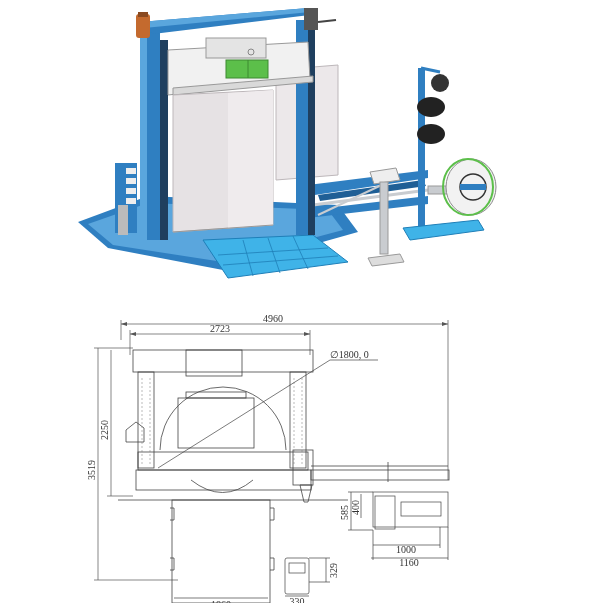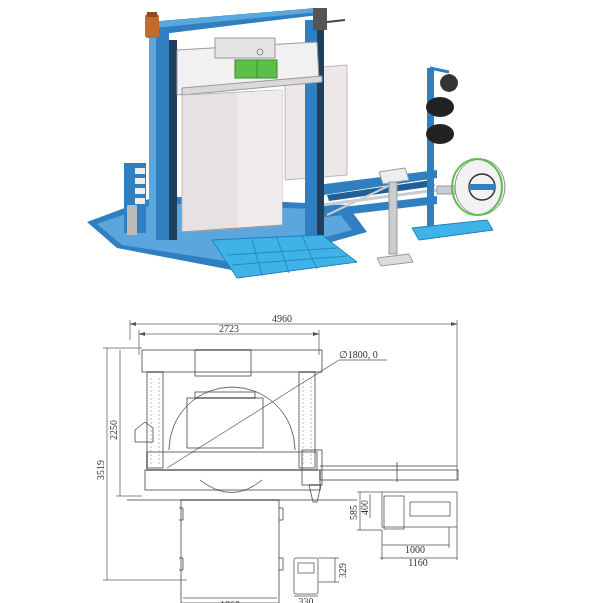--- a/index.html
+++ b/index.html
@@ -1,17 +1,17 @@
 <!DOCTYPE html>
 <html><head>
 <meta charset="utf-8">
 <style>
   html, body { margin: 0; padding: 0; background: #ffffff; }
   body { width: 600px; height: 603px; overflow: hidden; position: relative; font-family: "Liberation Serif", serif; }
-  .panel { position: absolute; left: 17px; width: 540px; }
+  .panel { position: absolute; left: 8px; width: 540px; }
   #render3d { top: 0; height: 290px; }
   #drawing2d { top: 290px; height: 313px; }
   svg { display: block; }
   .dim-text { font-family: "Liberation Serif", serif; font-size: 10px; fill: #333; }
 </style>
 </head>
 <body>
 
 <div class="panel" id="render3d">
 <svg width="600" height="290" viewBox="0 0 600 290">

